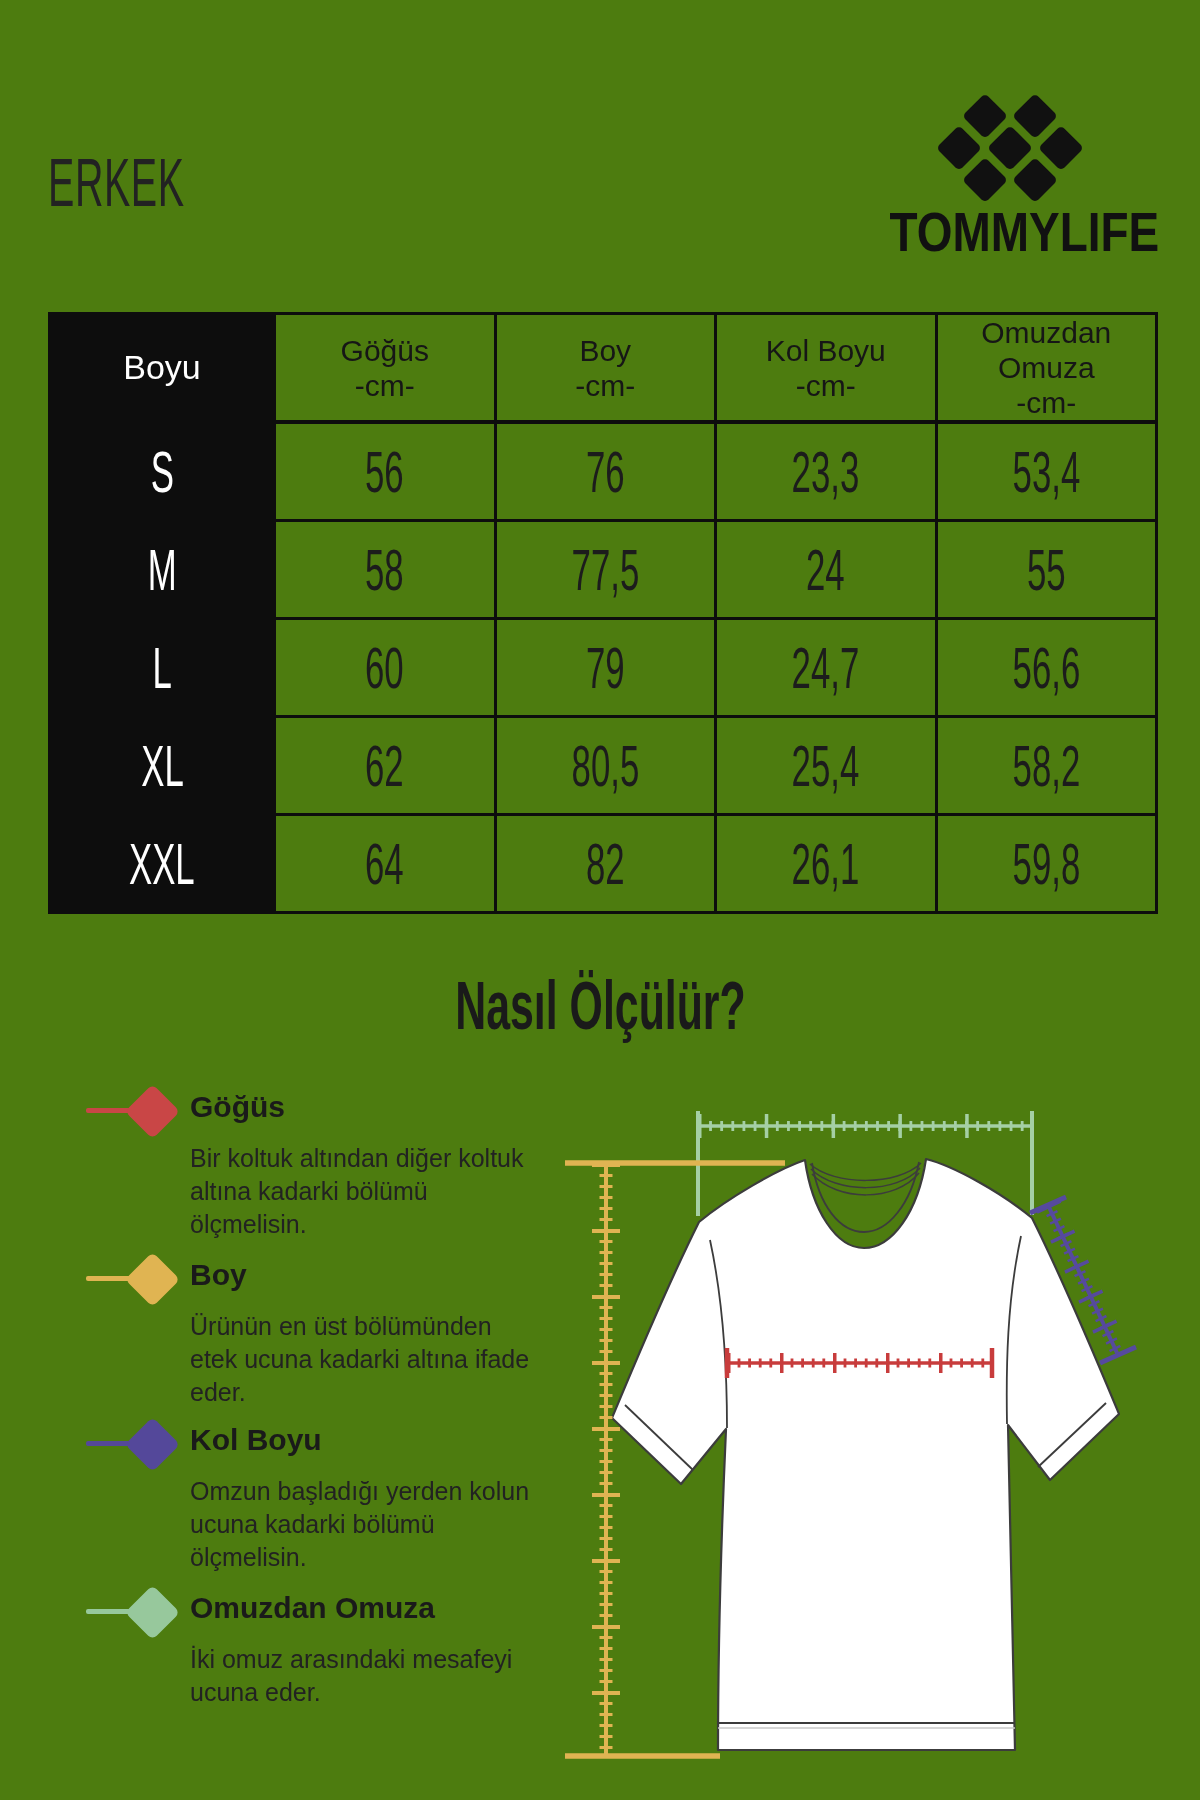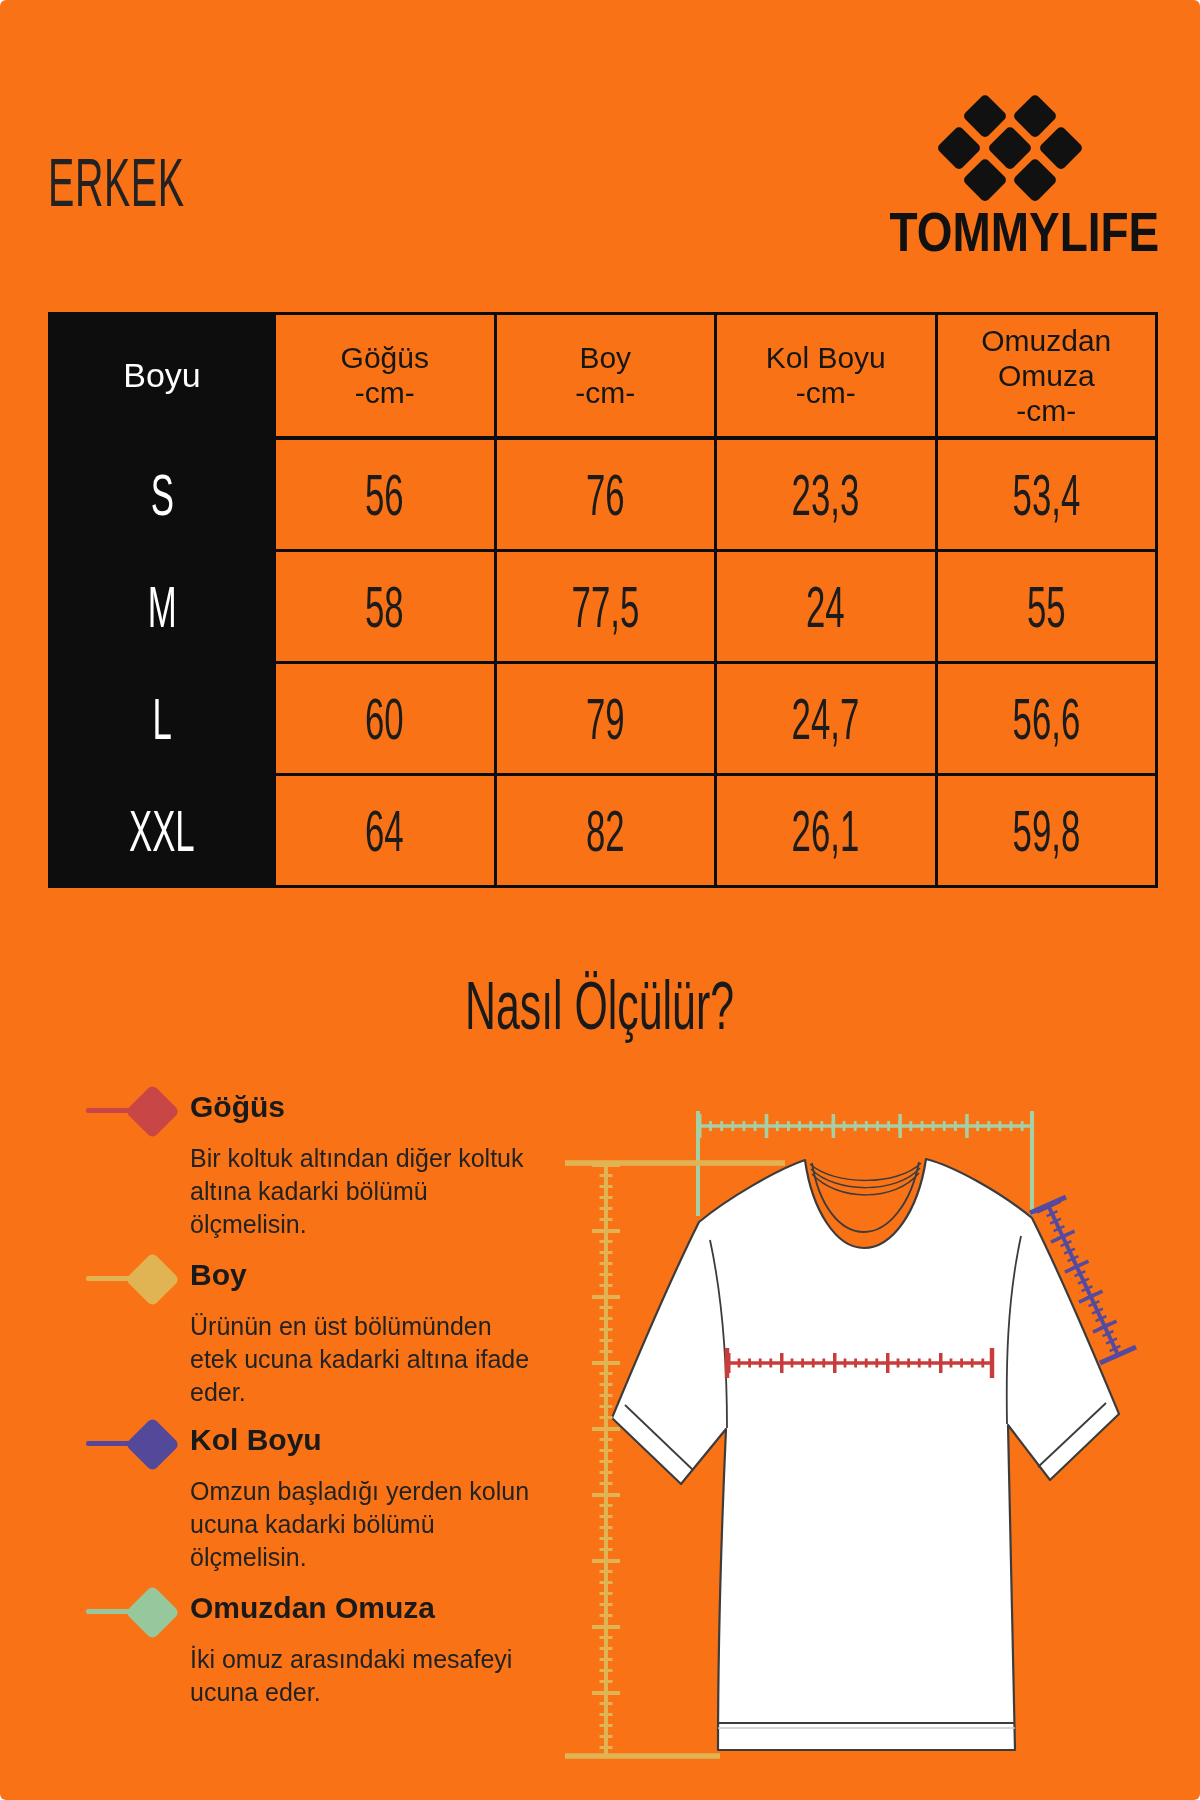--- a/index.html
+++ b/index.html
@@ -1,17 +1,17 @@
 <!DOCTYPE html>
 <html><head>
 <meta charset="utf-8">
 <style>
   html,body{margin:0;padding:0;background:#ffffff;}
-  .page{position:relative;width:1200px;height:1800px;background:#f97316;overflow:hidden;
-        font-family:"Liberation Sans",sans-serif;color:#1c1c1c;border-radius:6px;}
+  .page{position:relative;width:1200px;height:1800px;background:#4d7c0f;overflow:hidden;
+        font-family:"Liberation Sans",sans-serif;color:#1c1c1c;}
 
   
   .cat-title{position:absolute;left:48px;top:148px;font-size:68px;font-weight:300;line-height:1;
              letter-spacing:1px;color:#222;}
   .cat-title .sqz{display:inline-block;transform:scaleX(.58);transform-origin:left center;}
   .prod-title{position:absolute;left:48px;top:218px;font-size:76px;font-weight:800;line-height:1;
               color:#111;}
   .prod-title .sqz{display:inline-block;transform:scaleX(.56);transform-origin:left center;}
   .brand-logo{position:absolute;left:920px;top:86px;width:180px;height:124px;}
   .brand-name{position:absolute;left:860px;top:204px;width:300px;text-align:center;
@@ -29,21 +29,21 @@
   tr.hdr th.coltitle{font-weight:400;color:#161616;}
   .th-label{font-size:30px;line-height:35px;}
   .th-unit{font-size:30px;line-height:35px;}
   tr.hdr th{border-bottom-width:4px;}
   .cellnum{display:inline-block;font-size:58px;font-weight:400;transform:scaleX(.6);
            transform-origin:center center;white-space:nowrap;}
   th.sizecell .cellnum{font-weight:400;}
 
   
   .howto-title{position:absolute;left:0;top:966px;width:1200px;text-align:center;
-               font-size:68px;font-weight:400;line-height:1.15;color:#1a1a1a;}
+               font-size:68px;font-weight:700;line-height:1.15;color:#1a1a1a;}
   .howto-title .sqz{display:inline-block;transform:scaleX(.63);transform-origin:center center;}
 
   .legend-item{position:absolute;left:86px;width:470px;}
   .lg-marker{position:absolute;left:0;top:1px;width:90px;height:42px;}
   .lg-line{position:absolute;left:0;top:17px;width:68px;height:5px;border-radius:2px;}
   .lg-diamond{position:absolute;left:47px;top:1px;width:39px;height:39px;border-radius:6px;
               transform:rotate(45deg);}
   .c-red .lg-line,.c-red .lg-diamond{background:#c94646;}
   .c-yellow .lg-line,.c-yellow .lg-diamond{background:#e0b452;}
   .c-purple .lg-line,.c-purple .lg-diamond{background:#54489a;}
@@ -117,20 +117,27 @@
       <td><span class="cellnum">55</span></td>
     </tr>
     <tr class="row">
       <th class="sizecell"><span class="cellnum">L</span></th>
       <td><span class="cellnum">60</span></td>
       <td><span class="cellnum">79</span></td>
       <td><span class="cellnum">24,7</span></td>
       <td><span class="cellnum">56,6</span></td>
     </tr>
     <tr class="row">
+      <th class="sizecell"><span class="cellnum">XL</span></th>
+      <td><span class="cellnum">62</span></td>
+      <td><span class="cellnum">80,5</span></td>
+      <td><span class="cellnum">25,4</span></td>
+      <td><span class="cellnum">58,2</span></td>
+    </tr>
+    <tr class="row">
       <th class="sizecell"><span class="cellnum">XXL</span></th>
       <td><span class="cellnum">64</span></td>
       <td><span class="cellnum">82</span></td>
       <td><span class="cellnum">26,1</span></td>
       <td><span class="cellnum">59,8</span></td>
     </tr>
   </tbody>
     </table>
 
   <div class="howto-title"><span class="sqz">Nasıl Ölçülür?</span></div>

